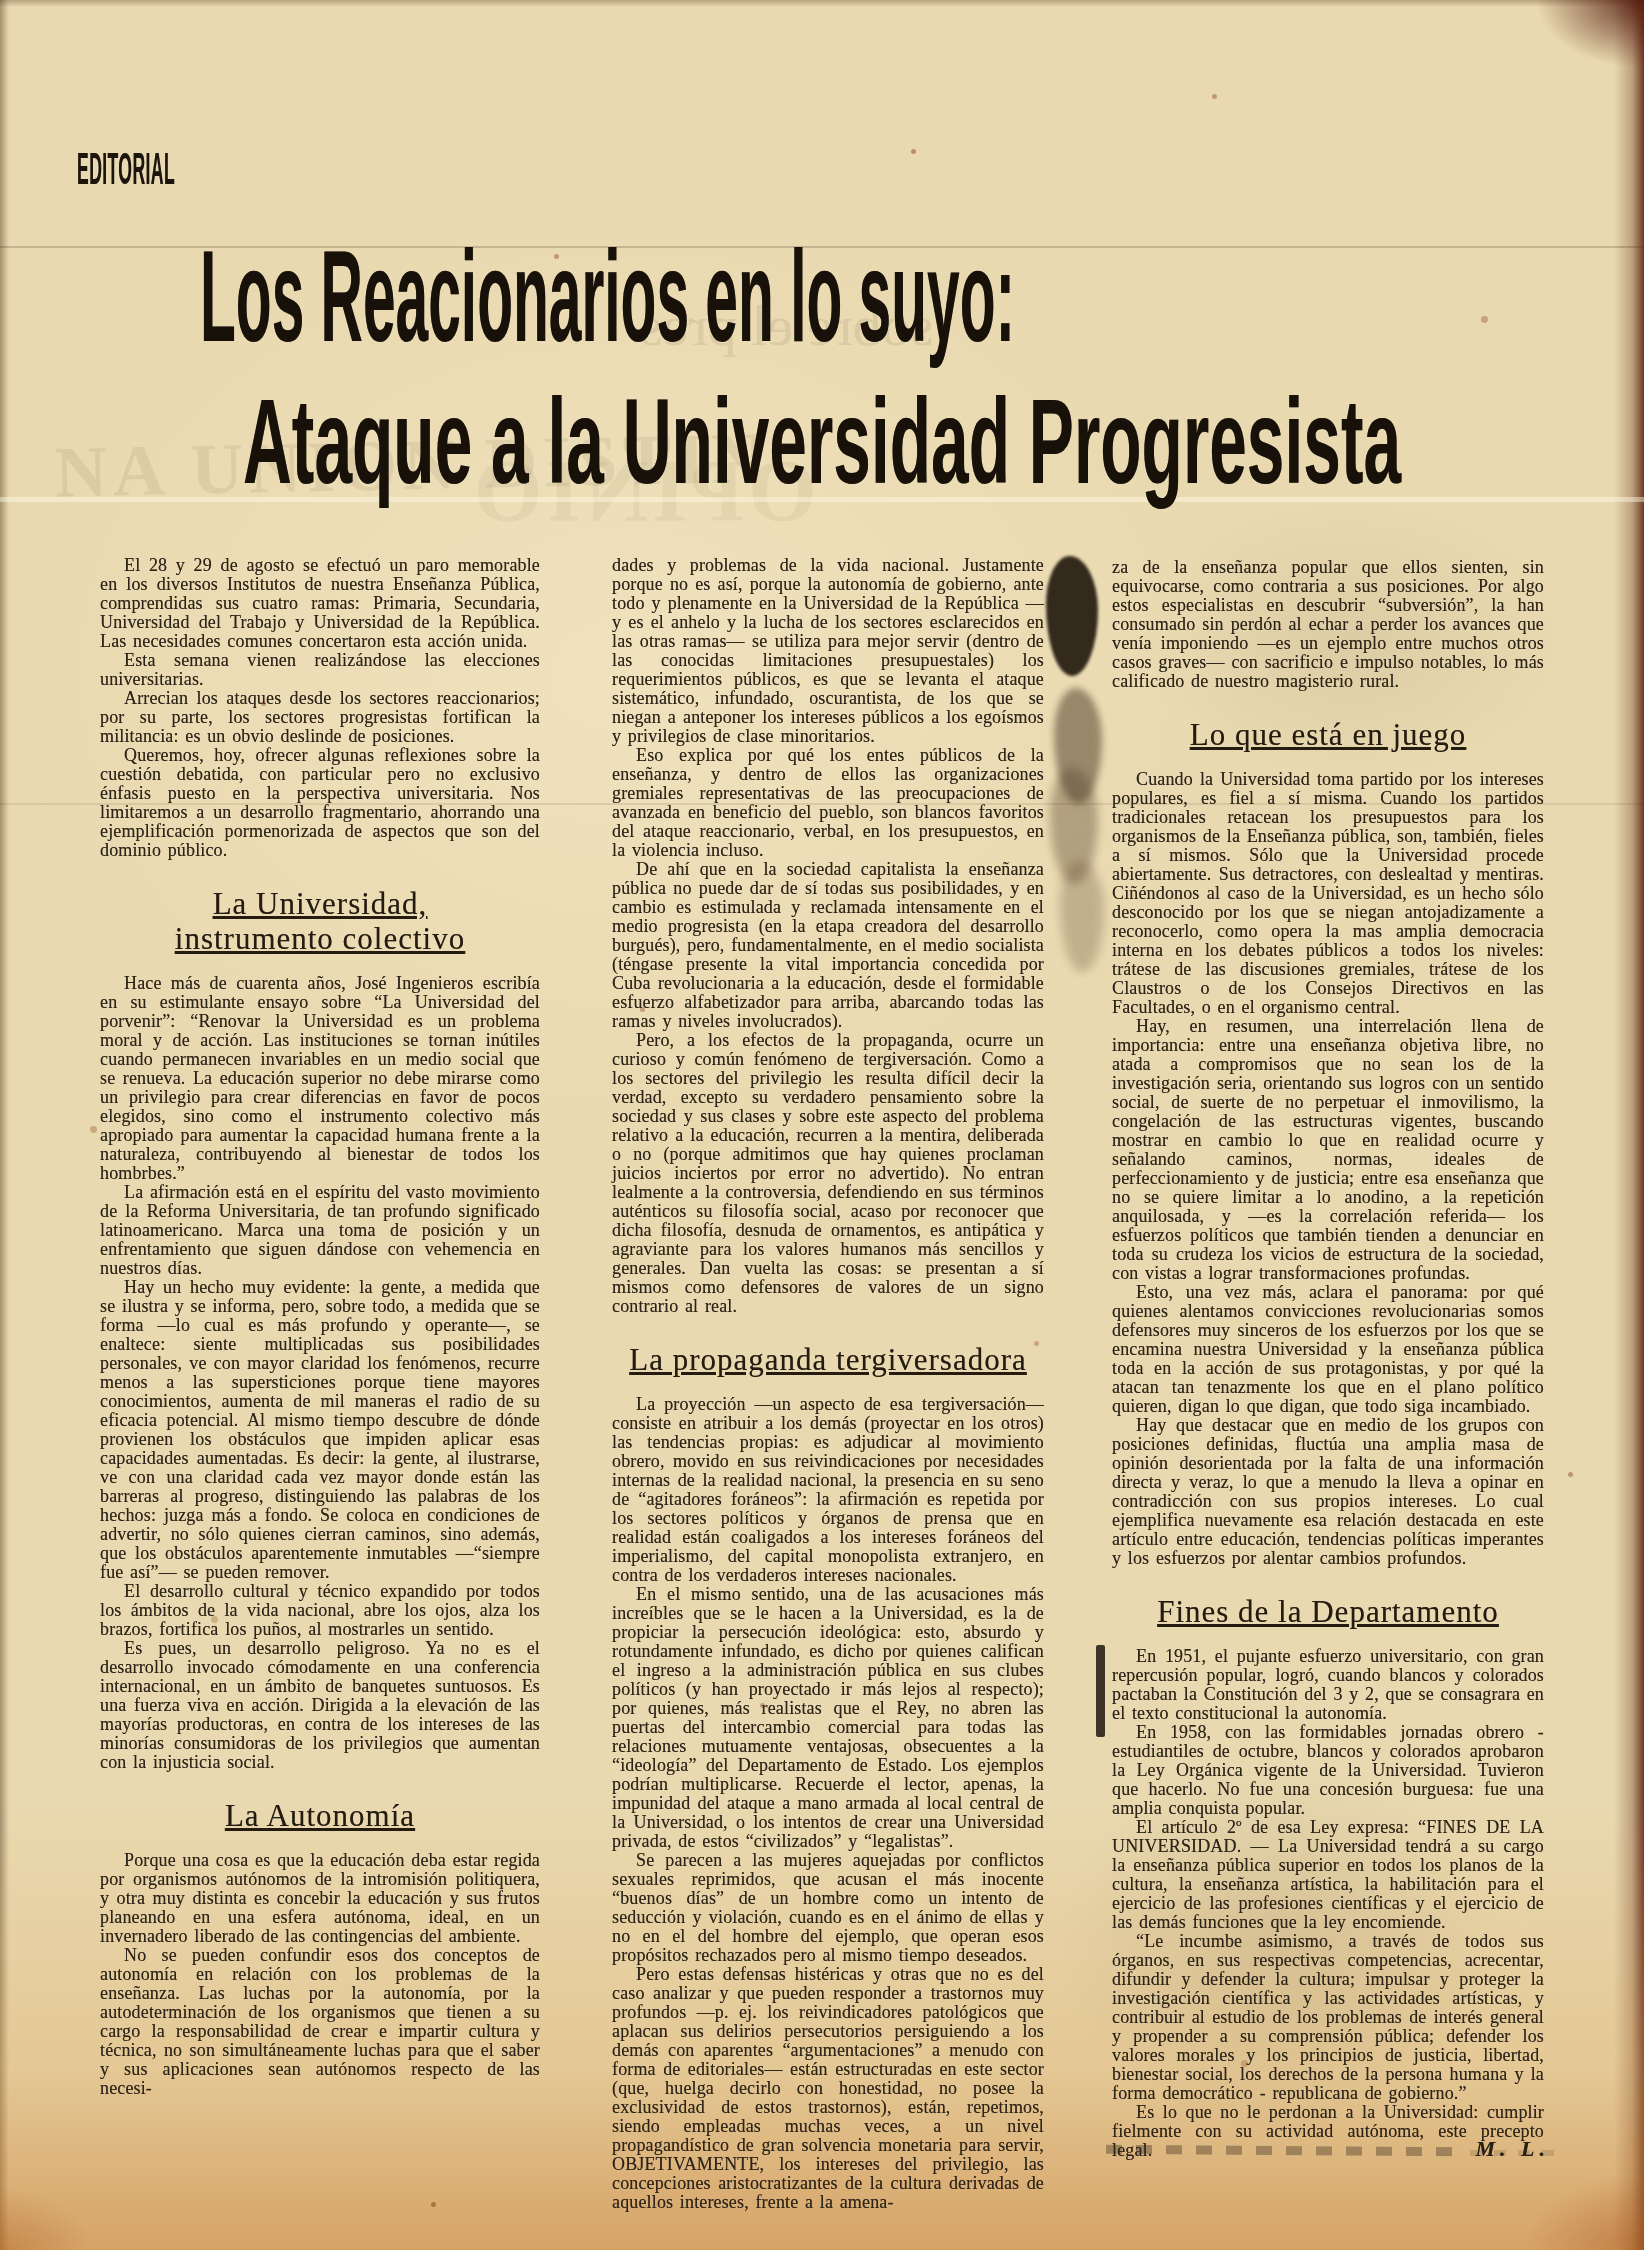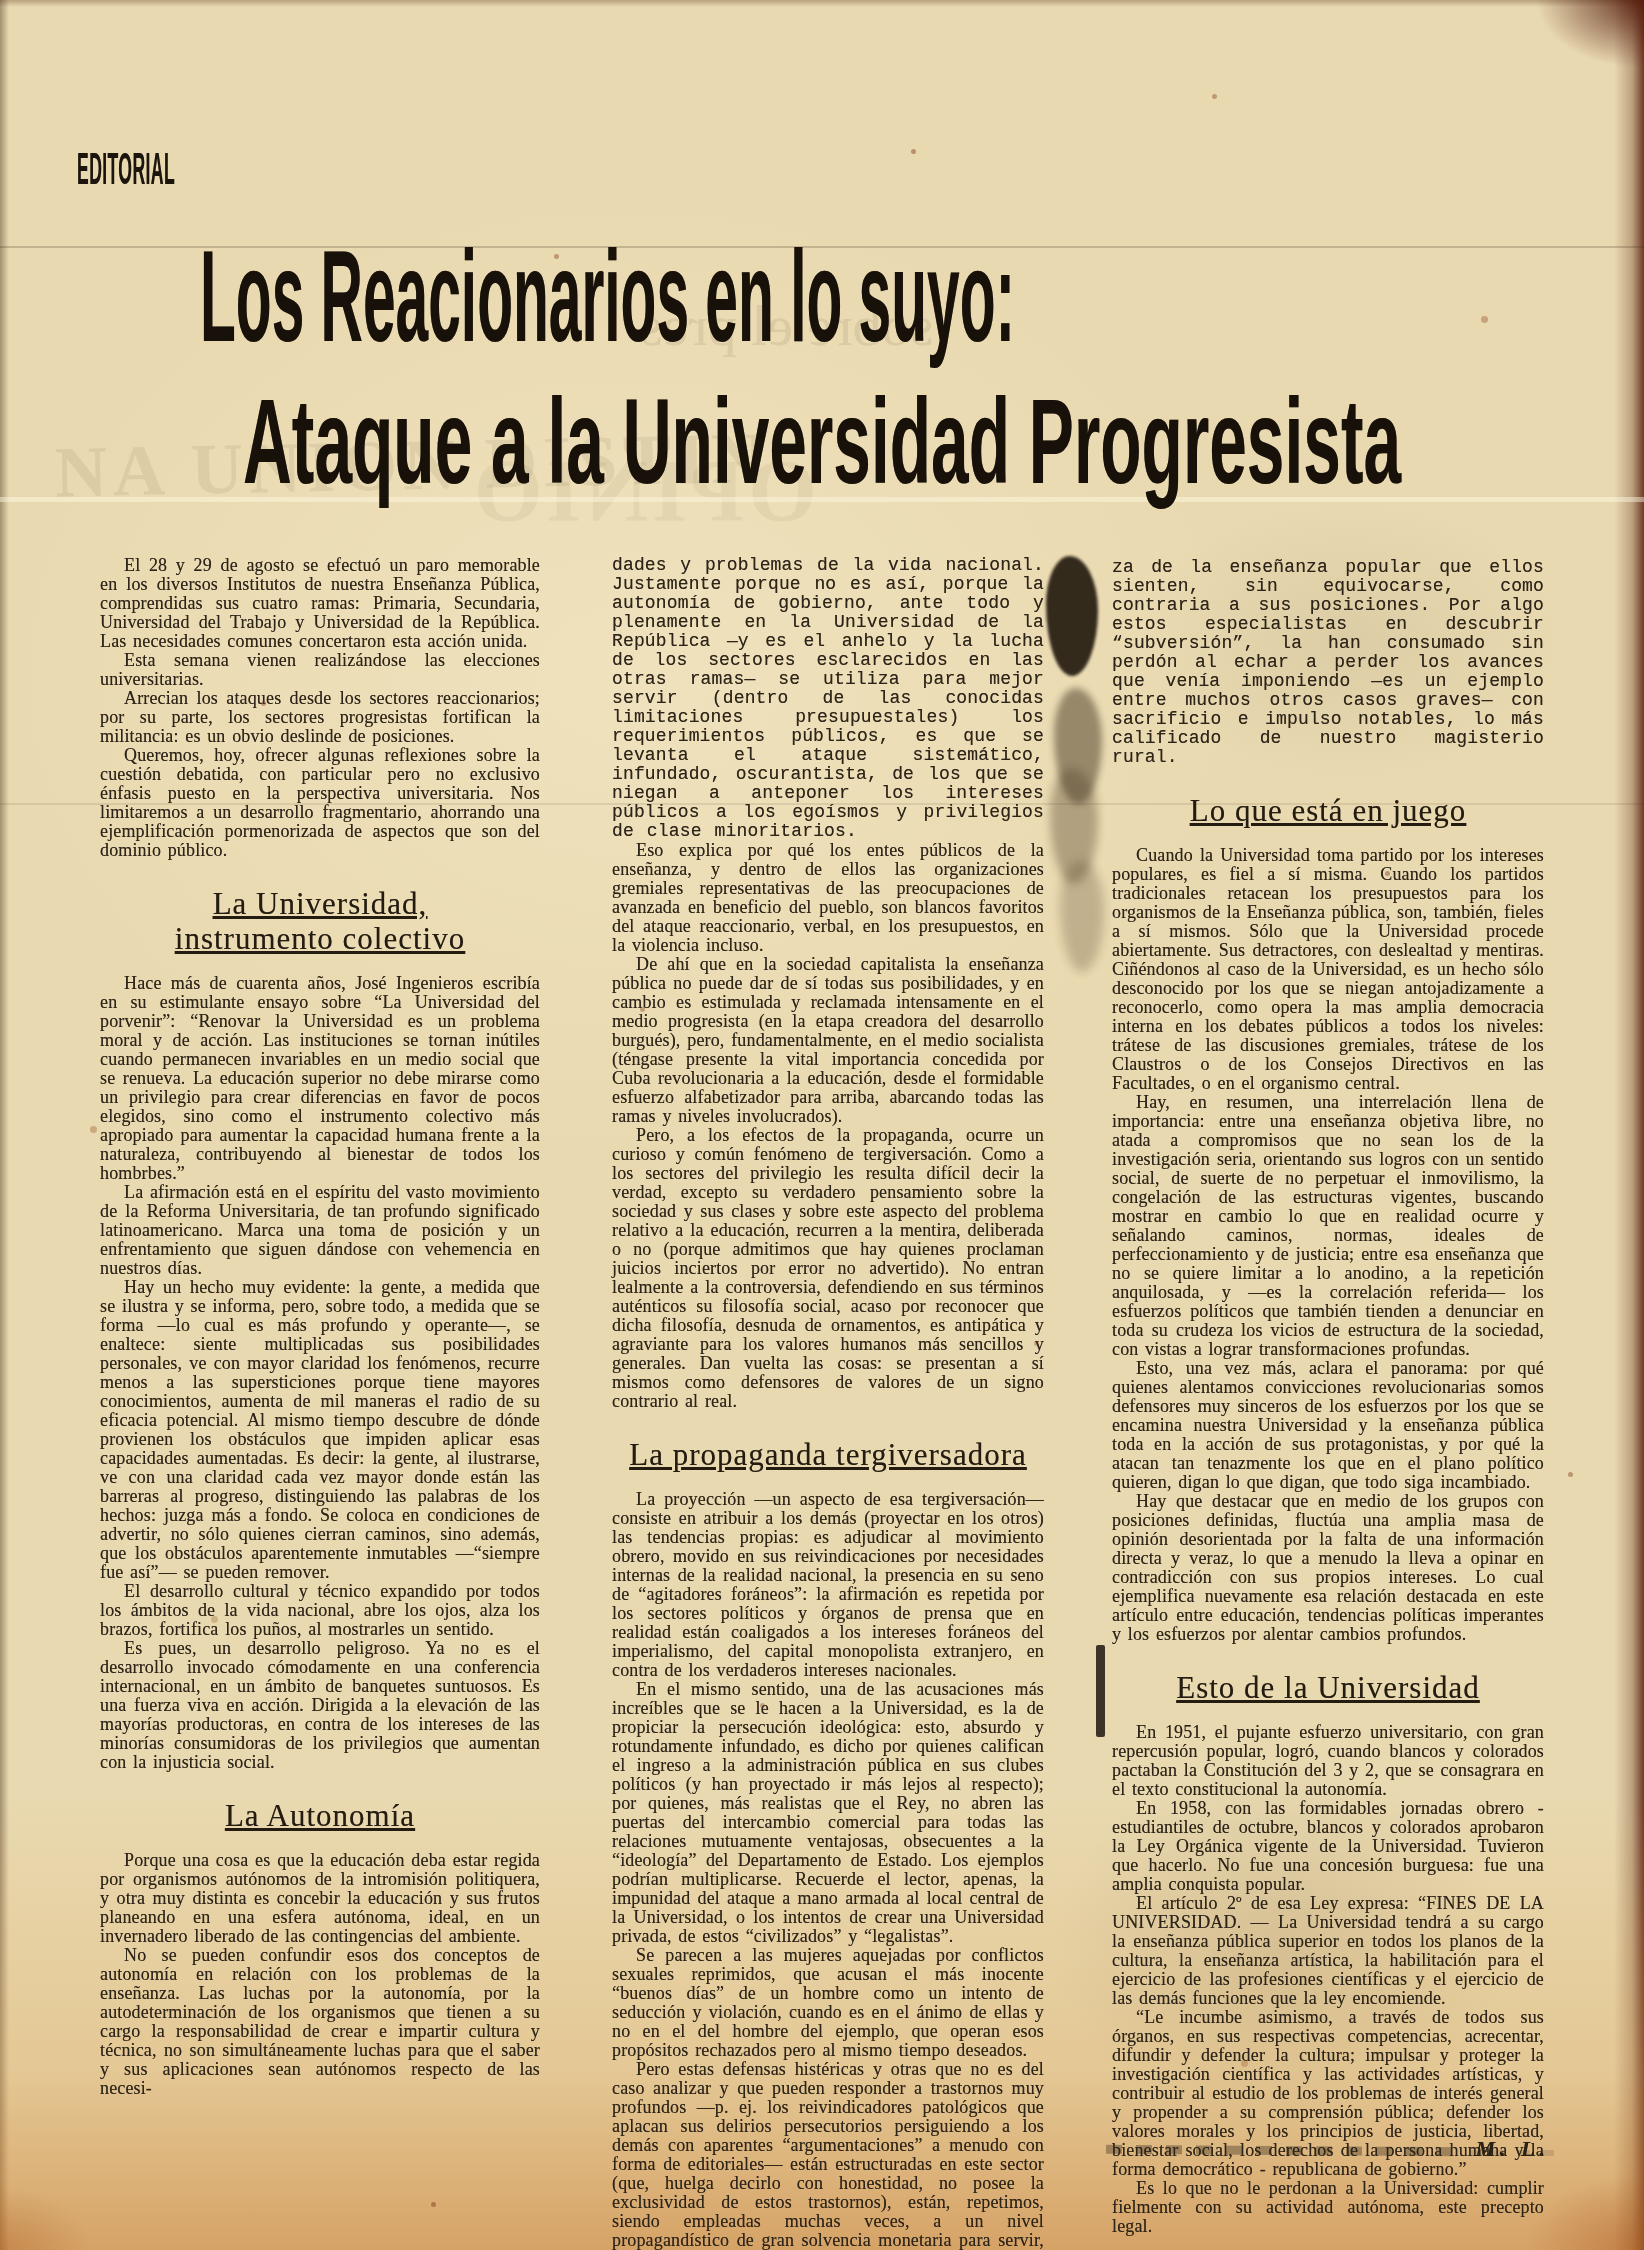--- a/index.html
+++ b/index.html
@@ -29,21 +29,21 @@
     position:absolute;font-family:"Liberation Sans",sans-serif;font-weight:700;
     color:#17110a;white-space:nowrap;transform-origin:left top;line-height:1;
   }
   #hl1{left:200px;top:232px;font-size:129px;}
   #hl2{left:243px;top:381px;font-size:120px;}
   .col{position:absolute;top:556px;text-align:justify;hyphens:auto;-webkit-hyphens:auto;}
   #col1{left:100px;width:440px;}
   #col2{left:612px;width:432px;}
   #col3{left:1112px;top:558px;width:432px;}
   .para{margin:0;text-indent:24px;font-size:18px;line-height:19px;letter-spacing:0.15px;word-spacing:2px;}
-  .para.noindent{text-indent:0;font-family:Liberation Mono, monospace;}
+  .para.noindent{text-indent:0;}
   .section-head{
     font-size:31px;line-height:35px;text-align:center;font-weight:400;margin:26px 0 18px;
     white-space:pre-line;color:#241c11;letter-spacing:1px;text-decoration:underline;
   }
   .signature{
     position:absolute;left:1390px;top:2136px;width:160px;text-align:right;
     font-weight:700;font-size:22px;letter-spacing:5px;color:#2a2115;font-style:italic;
   }
   .ghost{position:absolute;color:#6d5c3c;white-space:nowrap;pointer-events:none;}
   #ghost1{left:640px;top:292px;font-size:58px;opacity:0.12;transform:scaleX(-1);}
@@ -124,21 +124,21 @@
       <p class="para">Se parecen a las mujeres aquejadas por conflictos sexuales reprimidos, que acusan el más inocente “buenos días” de un hombre como un intento de seducción y violación, cuando es en el ánimo de ellas y no en el del hombre del ejemplo, que operan esos propósitos rechazados pero al mismo tiempo deseados.</p>
       <p class="para">Pero estas defensas histéricas y otras que no es del caso analizar y que pueden responder a trastornos muy profundos —p. ej. los reivindicadores patológicos que aplacan sus delirios persecutorios persiguiendo a los demás con aparentes “argumentaciones” a menudo con forma de editoriales— están estructuradas en este sector (que, huelga decirlo con honestidad, no posee la exclusividad de estos trastornos), están, repetimos, siendo empleadas muchas veces, a un nivel propagandístico de gran solvencia monetaria para servir, OBJETIVAMENTE, los intereses del privilegio, las concepciones aristocratizantes de la cultura derivadas de aquellos intereses, frente a la amena-</p>
     </div>
   <div class="col" id="col3">
       <p class="para noindent">za de la enseñanza popular que ellos sienten, sin equivocarse, como contraria a sus posiciones. Por algo estos especialistas en descubrir “subversión”, la han consumado sin perdón al echar a perder los avances que venía imponiendo —es un ejemplo entre muchos otros casos graves— con sacrificio e impulso notables, lo más calificado de nuestro magisterio rural.</p>
       <h2 class="section-head">Lo que está en juego</h2>
       <p class="para">Cuando la Universidad toma partido por los intereses populares, es fiel a sí misma. Cuando los partidos tradicionales retacean los presupuestos para los organismos de la Enseñanza pública, son, también, fieles a sí mismos. Sólo que la Universidad procede abiertamente. Sus detractores, con deslealtad y mentiras. Ciñéndonos al caso de la Universidad, es un hecho sólo desconocido por los que se niegan antojadizamente a reconocerlo, como opera la mas amplia democracia interna en los debates públicos a todos los niveles: trátese de las discusiones gremiales, trátese de los Claustros o de los Consejos Directivos en las Facultades, o en el organismo central.</p>
       <p class="para">Hay, en resumen, una interrelación llena de importancia: entre una enseñanza objetiva libre, no atada a compromisos que no sean los de la investigación seria, orientando sus logros con un sentido social, de suerte de no perpetuar el inmovilismo, la congelación de las estructuras vigentes, buscando mostrar en cambio lo que en realidad ocurre y señalando caminos, normas, ideales de perfeccionamiento y de justicia; entre esa enseñanza que no se quiere limitar a lo anodino, a la repetición anquilosada, y —es la correlación referida— los esfuerzos políticos que también tienden a denunciar en toda su crudeza los vicios de estructura de la sociedad, con vistas a lograr transformaciones profundas.</p>
       <p class="para">Esto, una vez más, aclara el panorama: por qué quienes alentamos convicciones revolucionarias somos defensores muy sinceros de los esfuerzos por los que se encamina nuestra Universidad y la enseñanza pública toda en la acción de sus protagonistas, y por qué la atacan tan tenazmente los que en el plano político quieren, digan lo que digan, que todo siga incambiado.</p>
       <p class="para">Hay que destacar que en medio de los grupos con posiciones definidas, fluctúa una amplia masa de opinión desorientada por la falta de una información directa y veraz, lo que a menudo la lleva a opinar en contradicción con sus propios intereses. Lo cual ejemplifica nuevamente esa relación destacada en este artículo entre educación, tendencias políticas imperantes y los esfuerzos por alentar cambios profundos.</p>
-      <h2 class="section-head">Esto de la Universidad</h2>
+      <h2 class="section-head">Fines de la Departamento</h2>
       <p class="para">En 1951, el pujante esfuerzo universitario, con gran repercusión popular, logró, cuando blancos y colorados pactaban la Constitución del 3 y 2, que se consagrara en el texto constitucional la autonomía.</p>
       <p class="para">En 1958, con las formidables jornadas obrero - estudiantiles de octubre, blancos y colorados aprobaron la Ley Orgánica vigente de la Universidad. Tuvieron que hacerlo. No fue una concesión burguesa: fue una amplia conquista popular.</p>
       <p class="para">El artículo 2º de esa Ley expresa: “FINES DE LA UNIVERSIDAD. — La Universidad tendrá a su cargo la enseñanza pública superior en todos los planos de la cultura, la enseñanza artística, la habilitación para el ejercicio de las profesiones científicas y el ejercicio de las demás funciones que la ley encomiende.</p>
       <p class="para">“Le incumbe asimismo, a través de todos sus órganos, en sus respectivas competencias, acrecentar, difundir y defender la cultura; impulsar y proteger la investigación científica y las actividades artísticas, y contribuir al estudio de los problemas de interés general y propender a su comprensión pública; defender los valores morales y los principios de justicia, libertad, bienestar social, los derechos de la persona humana y la forma democrático - republicana de gobierno.”</p>
       <p class="para">Es lo que no le perdonan a la Universidad: cumplir fielmente con su actividad autónoma, este precepto legal.</p>
     </div>
 
   <div class="signature">M. L.</div>
 
   <div id="blob"></div>

